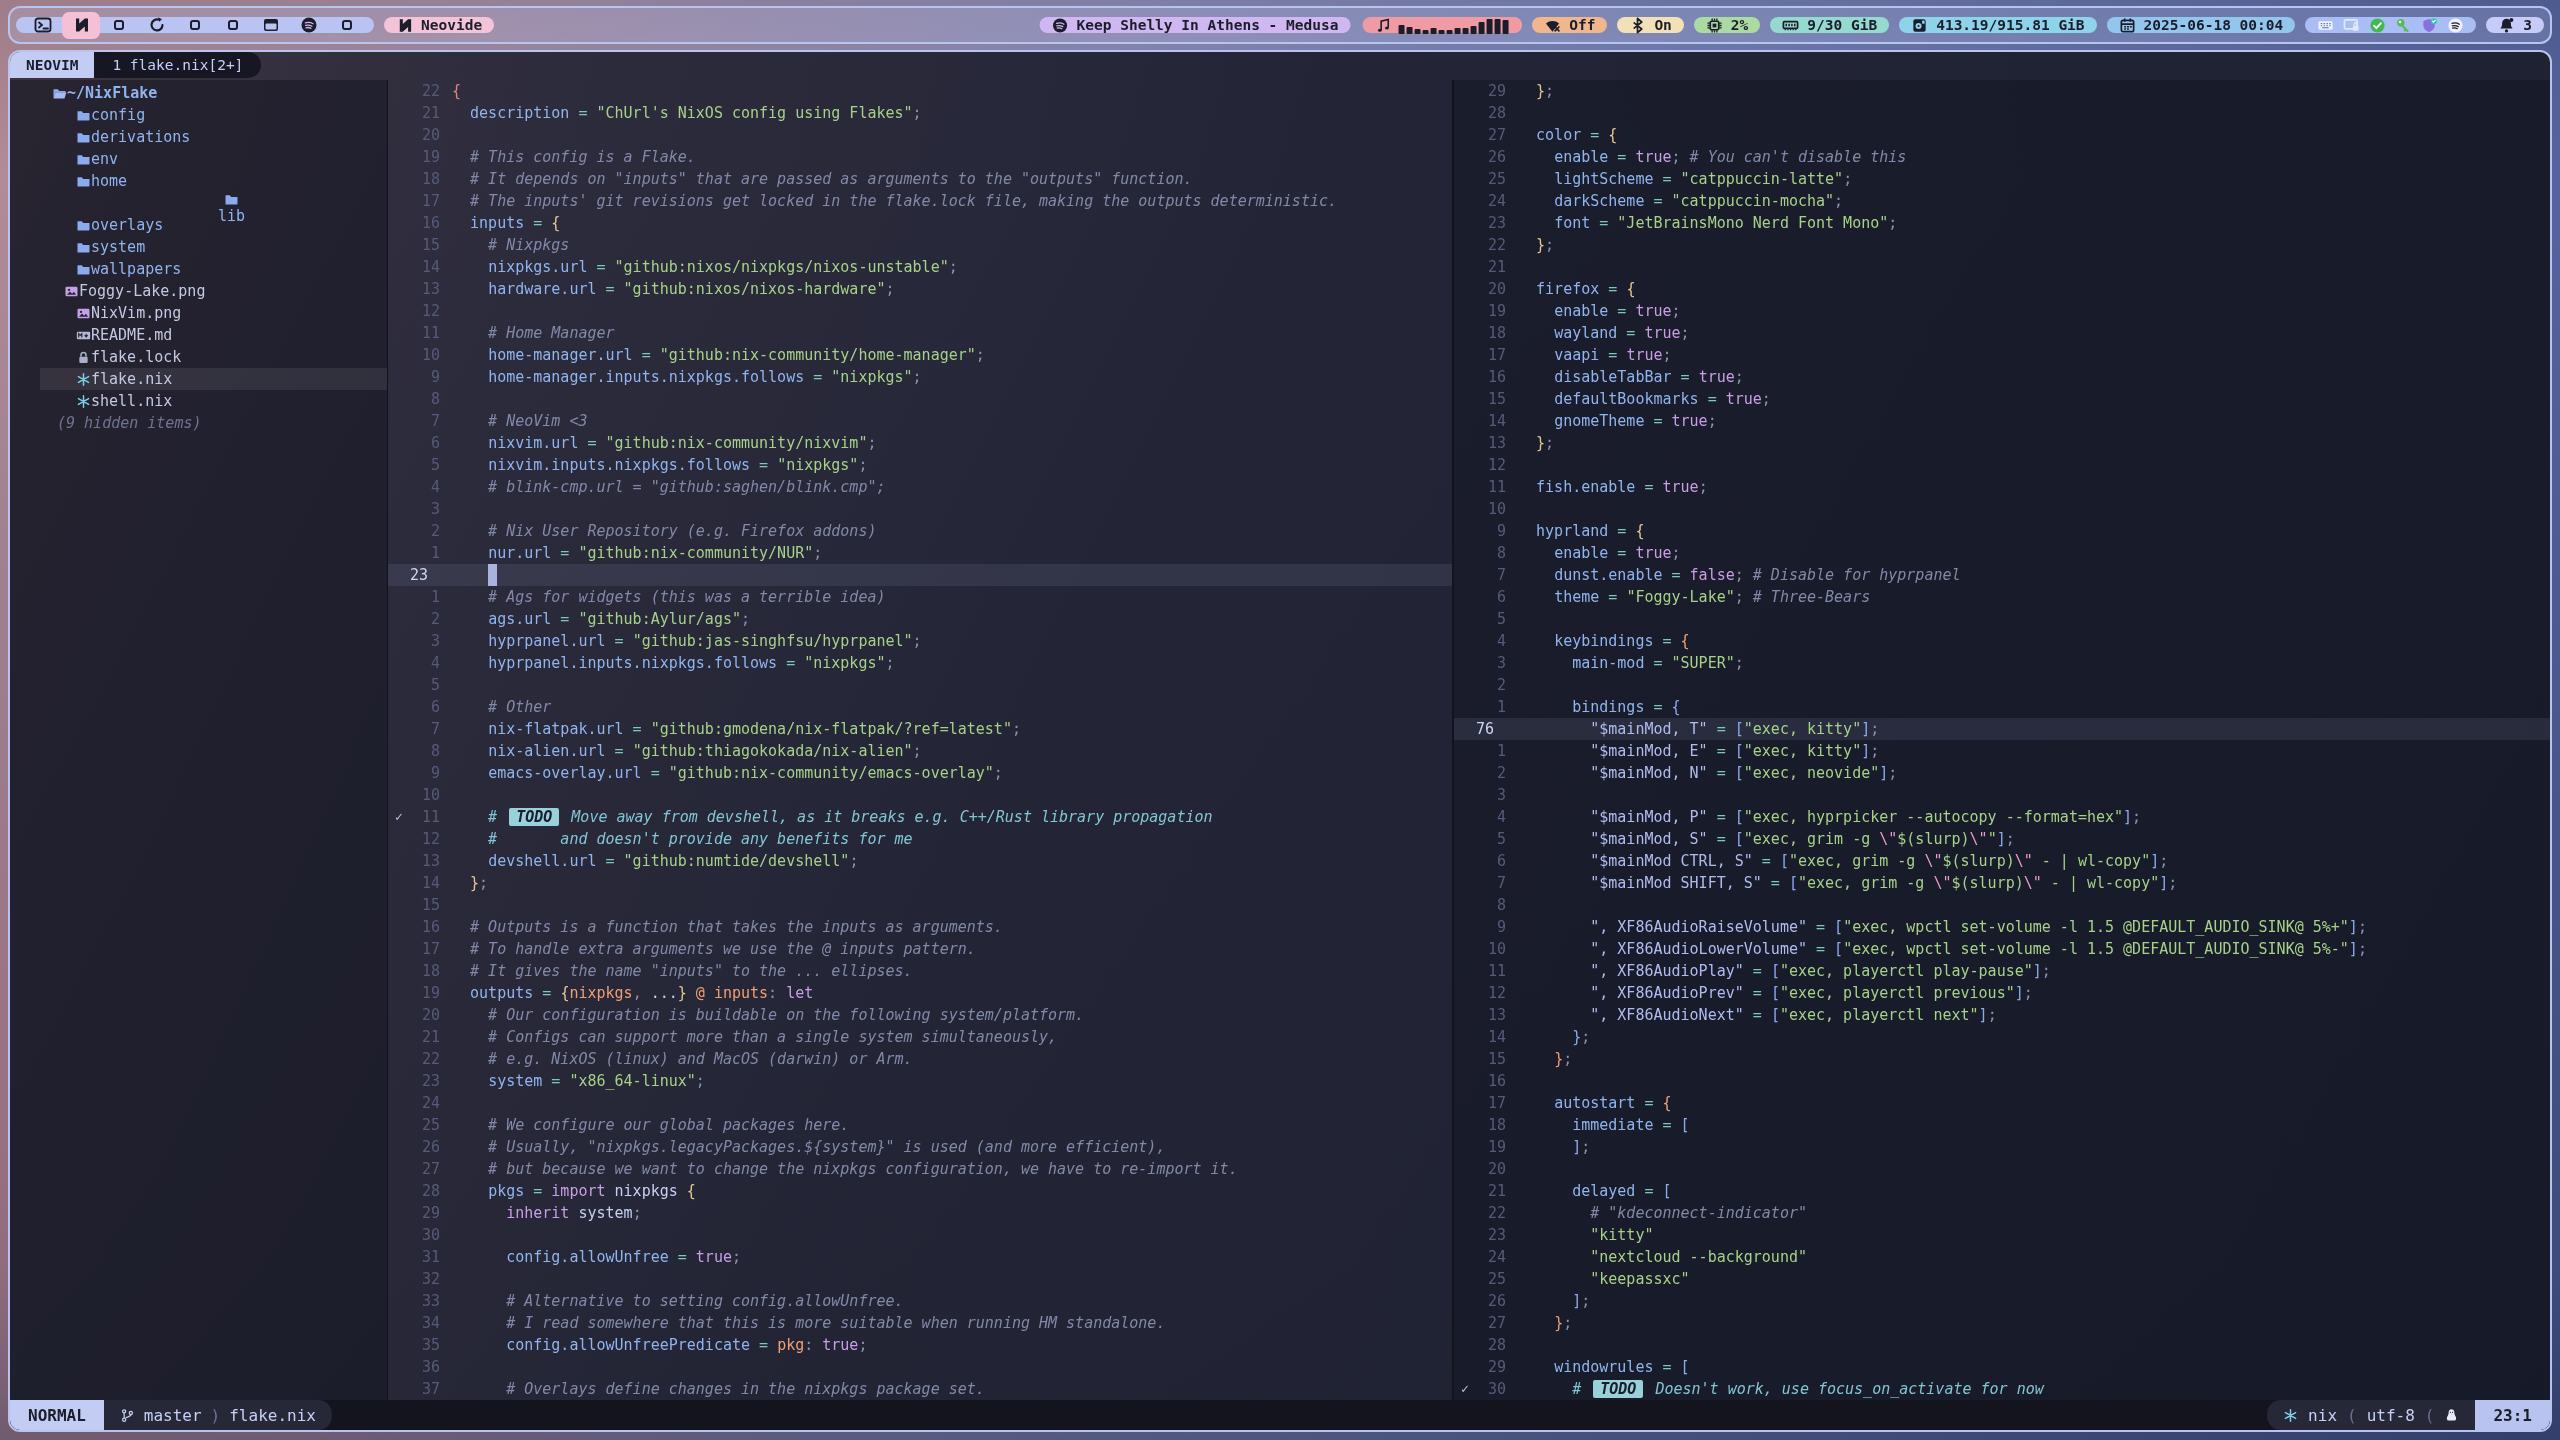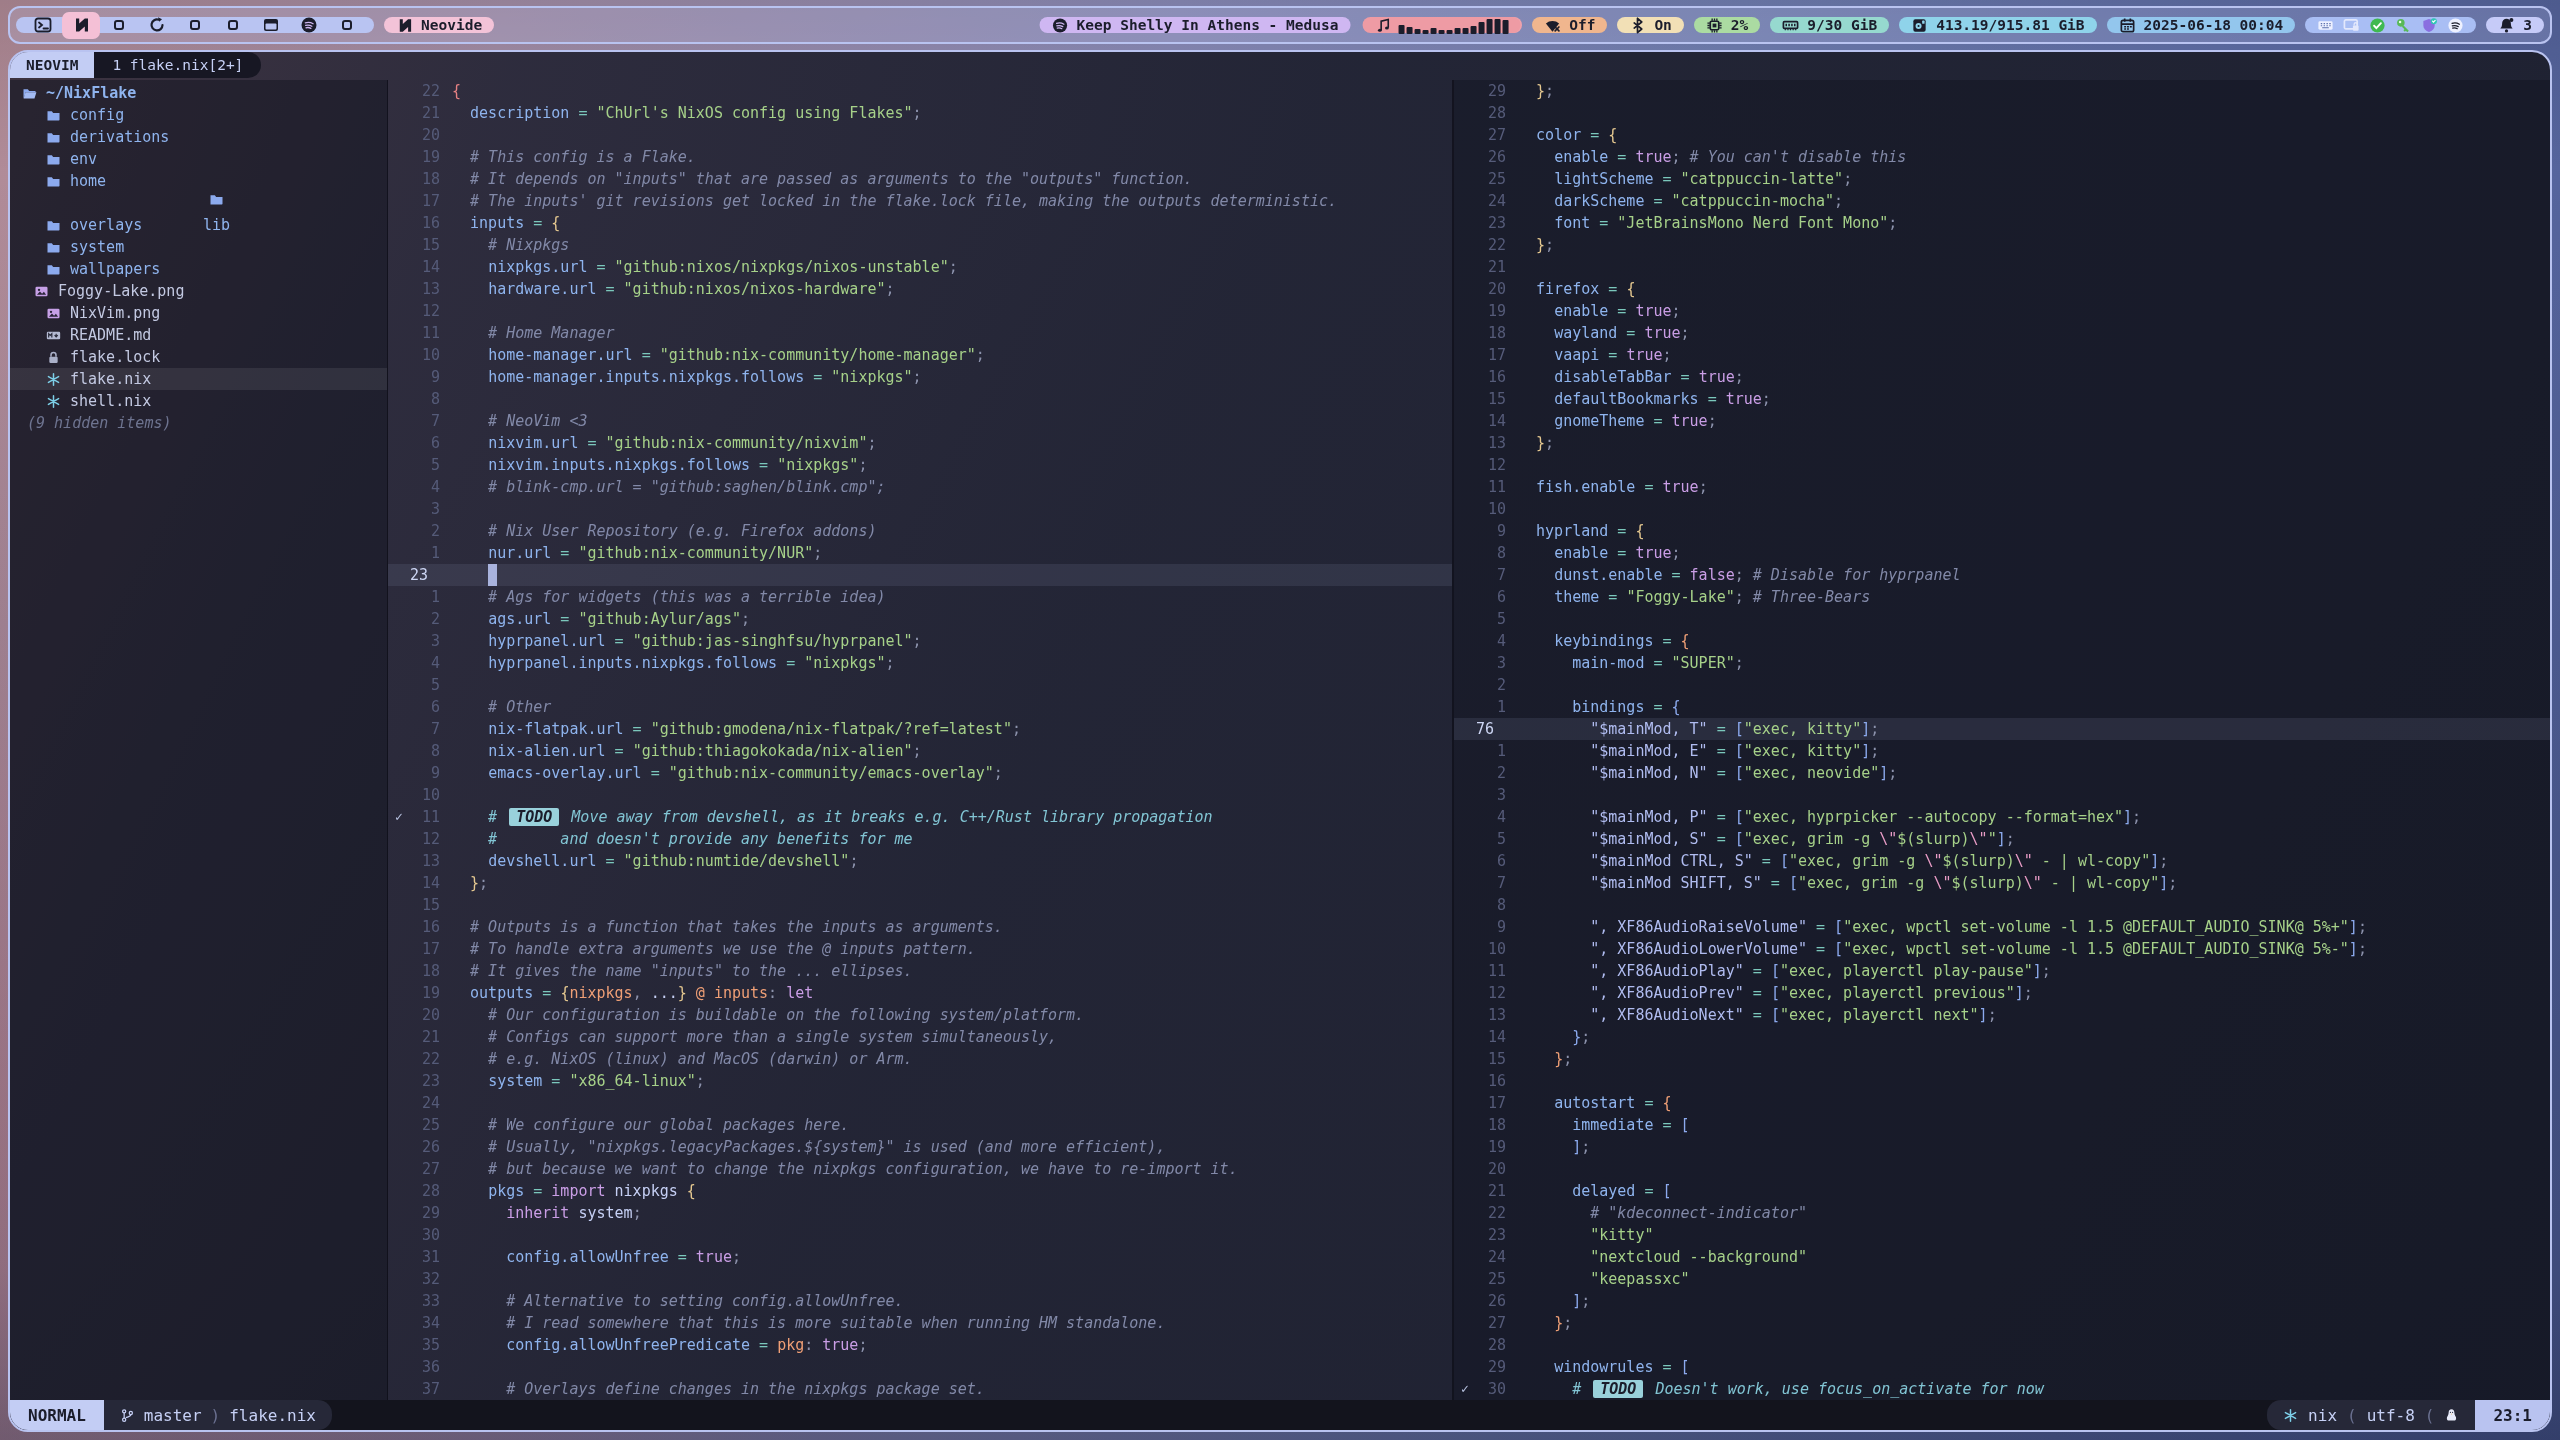--- a/index.html
+++ b/index.html
@@ -37,36 +37,36 @@
   .cava-bars i{ display:block; width:6px; background:#1b1d2b; border-radius:1px; }
   .tray-pill{ background:#a9bef4; gap:9px; }
   .bell-pill{ background:#c6cbf8; }
   .ic{ display:inline-flex; }
   .ic svg{ width:17px; height:17px; display:block; }
   .ws-slot .ic svg{ width:18px; height:18px; }
 
   
   .window{
     position:absolute; left:8px; right:8px; top:50px; bottom:8px;
-    border:2px solid #b9c3f0; border-radius:20px; overflow:hidden;
+    border:2px solid #b9c3f0; border-radius:12px; overflow:hidden;
     background:linear-gradient(115deg, rgba(58,49,62,0.97) 0%, rgba(42,41,58,0.97) 16%, rgba(33,35,51,0.975) 42%, rgba(29,32,47,0.985) 100%);
     display:flex; flex-direction:column;
   }
   
   .tabline{ height:28px; display:flex; align-items:flex-start; }
   .tab-chip{ height:26px; display:flex; align-items:center; padding:0 16px;
     background:#c3cdf4; color:#1b1d2b; font-weight:bold; font-size:14.5px; cursor:pointer; }
   .buf-chip{ height:26px; display:flex; align-items:center; padding:0 18px;
     background:rgba(18,19,30,0.85); color:#c6d0f5; font-size:14.5px;
     border-radius:0 13px 13px 0; cursor:pointer; }
   
   .main{ flex:1; display:flex; min-height:0; }
   .tree{ width:378px; flex:none; background:rgba(16,17,28,0.45);
     border-right:1px solid rgba(8,8,16,0.55); padding-top:2px; font-size:15px; }
-  .trow{ height:22px; display:flex; align-items:center; gap:9px; color:#c3c9e2; cursor:pointer; }
+  .trow{ height:22px; display:flex; align-items:center; color:#c3c9e2; cursor:pointer;margin-left:30px; }
   .trow .ic svg{ width:15px; height:15px; }
   .trow.selected{ background:rgba(255,255,255,0.08); }
   .trow .lbl-dir{ color:#8fb4ee; }
   .trow .lbl-root{ color:#8fb4ee; font-weight:bold; }
   .trow .lbl-hidden{ color:#6e7490; font-style:italic; }
   .divider{ width:2px; flex:none; background:rgba(8,8,16,0.6); }
   .editor{ min-width:0; font-size:15px; line-height:22px; position:relative; }
   .editor.left{ width:1064px; flex:none; }
   .editor.right{ flex:1; background:rgba(12,14,26,0.35); }
   .crow{ height:22px; display:flex; white-space:pre; }

